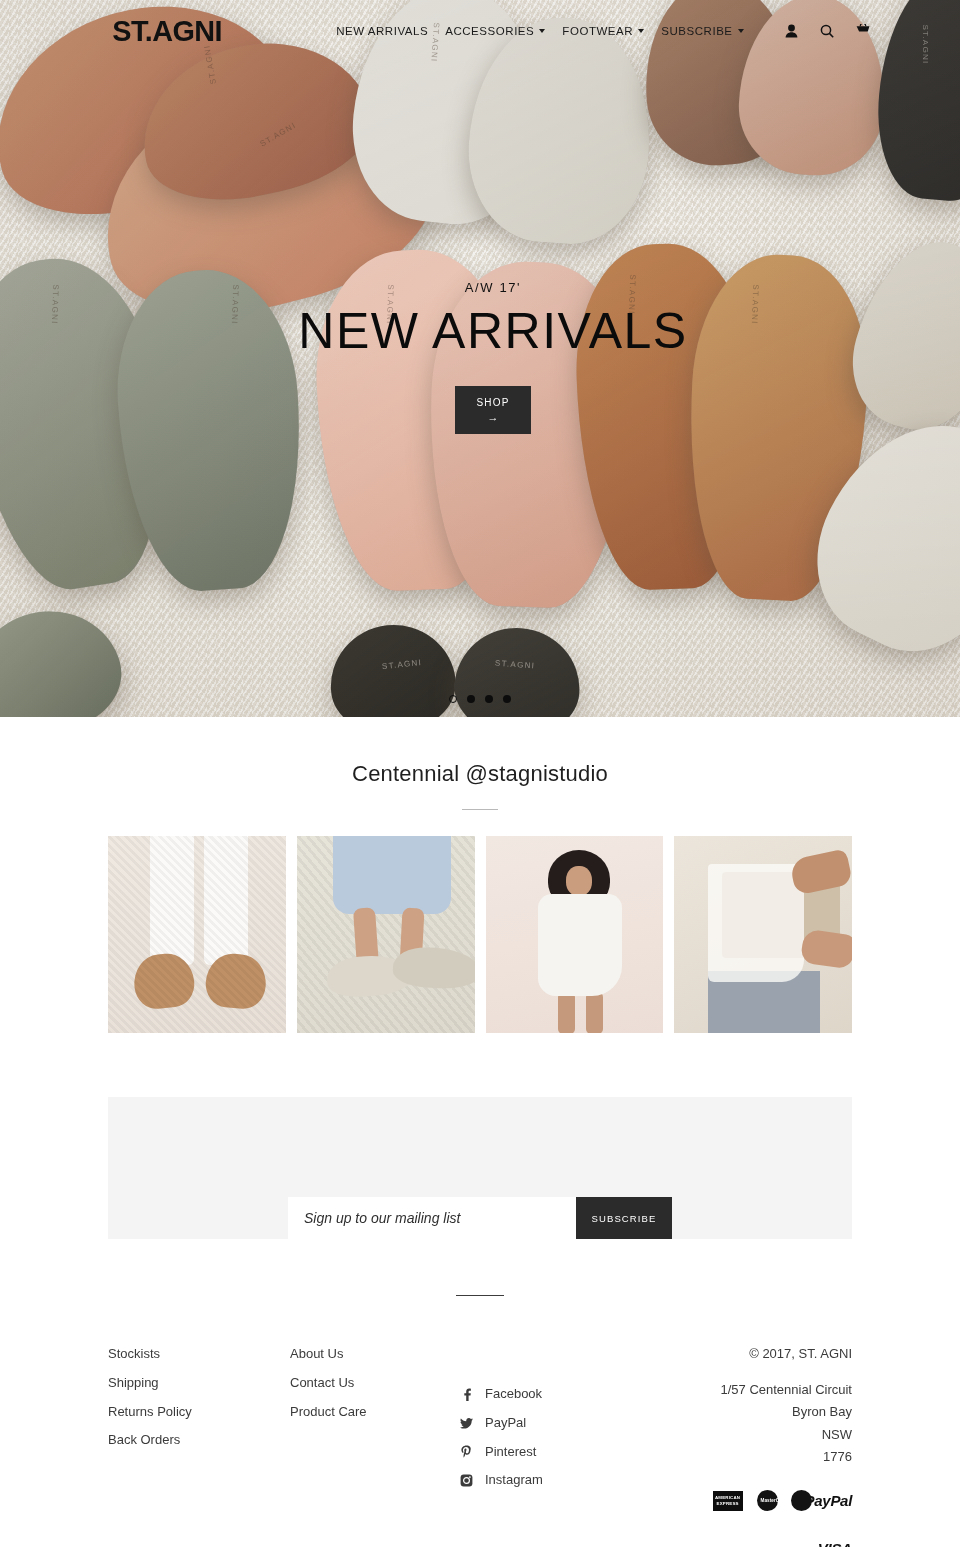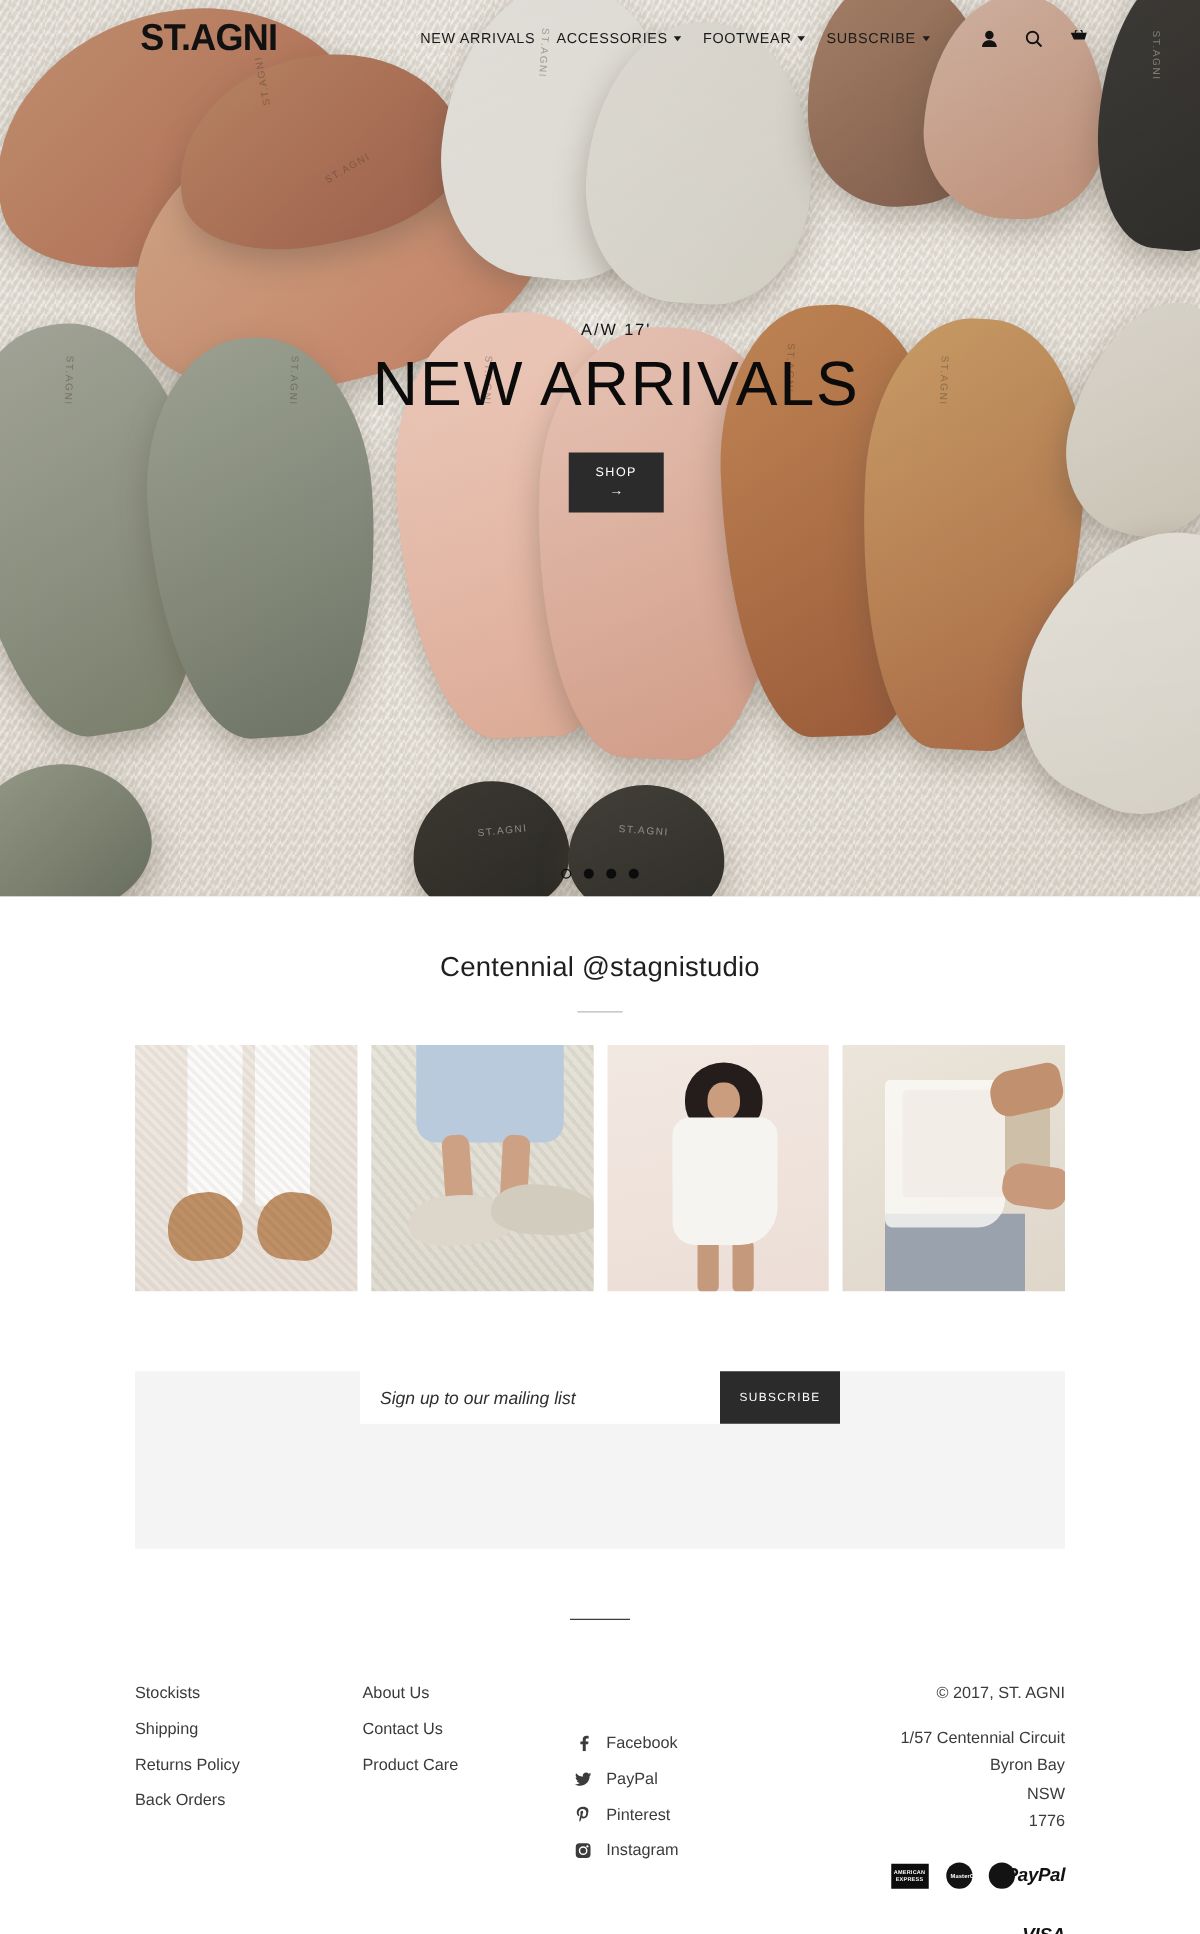--- a/index.html
+++ b/index.html
@@ -99,21 +99,21 @@
   }
   .caret {
     width:0;height:0;border-left:3.5px solid transparent;border-right:3.5px solid transparent;
     border-top:4.5px solid #1b1b1b; display:inline-block;
   }
   .navicons { display:flex; align-items:center; gap:22px; margin-left:24px; }
   .navicons svg { display:block; }
 
   
   .hero-copy {
-    position:absolute; left:0; right:0; top:256px; text-align:center; z-index:15;padding-left:26px;
+    position:absolute; left:0; right:0; top:280px; text-align:center; z-index:15;padding-left:26px;
   }
   .hero-sub {
     font-size:13px; letter-spacing:1.6px; color:#111; font-weight:normal; margin-bottom:8px;
   }
   .hero-title {
     font-size:50px; letter-spacing:1.5px; color:#0b0b0b; font-weight:normal; line-height:1.14;
   }
   .shop-btn {
     margin:26px auto 0; width:76px; height:48px; background:#2b2b2b;
     display:flex; flex-direction:column; align-items:center; justify-content:center;
@@ -161,21 +161,21 @@
   .ig4 .bag { position:absolute; top:36px; left:48px; width:118px; height:86px; background:#cdbfa8; border-radius:4px; }
   .ig4 .sheer { position:absolute; top:28px; left:34px; width:96px; height:118px; background:rgba(252,251,249,.78); border-radius:4px 4px 22px 6px; }
   .ig4 .handT { position:absolute; top:18px; left:118px; width:58px; height:36px; background:#c1906f; border-radius:18px 10px 14px 14px; transform:rotate(-12deg); }
   .ig4 .handB { position:absolute; top:96px; left:128px; width:52px; height:34px; background:#c8997a; border-radius:16px 10px 14px 14px; transform:rotate(8deg); }
   .ig4 .pants { position:absolute; bottom:0; left:34px; width:112px; height:62px; background:#9aa3ad; }
 
   
   .newsletter-wrap { padding:64px 108px 0; }
   .newsletter {
     background:#f4f4f4; height:142px;
-    display:flex; align-items:flex-start; justify-content:center;
+    display:flex; align-items:flex-end; justify-content:center;
   }
   .nl-form { display:flex; width:384px; height:42px; }
   .nl-input {
     flex:1; border:none; background:#fff; padding:0 16px;
     font-family:"Liberation Sans", sans-serif; font-size:14px;
     font-style:italic; color:#2f2f2f;
   }
   .nl-input::placeholder { color:#2f2f2f; font-style:italic; opacity:1; }
   .nl-btn {
     width:96px; background:#2b2b2b; color:#fff; border:none; cursor:pointer;

